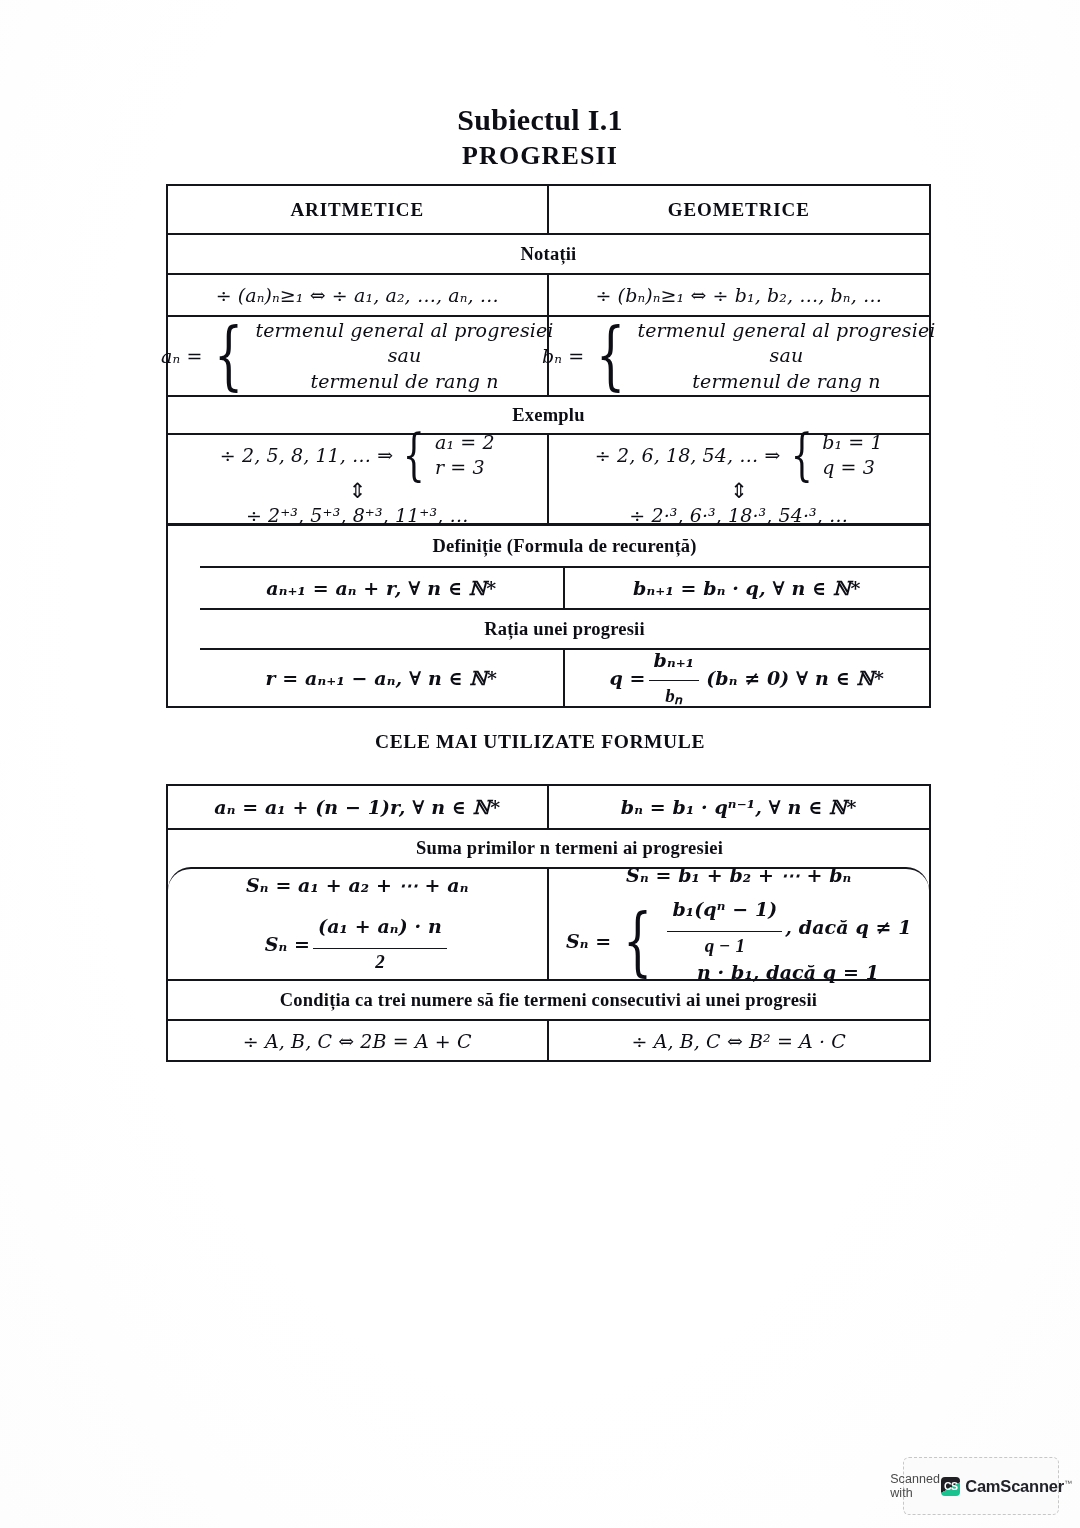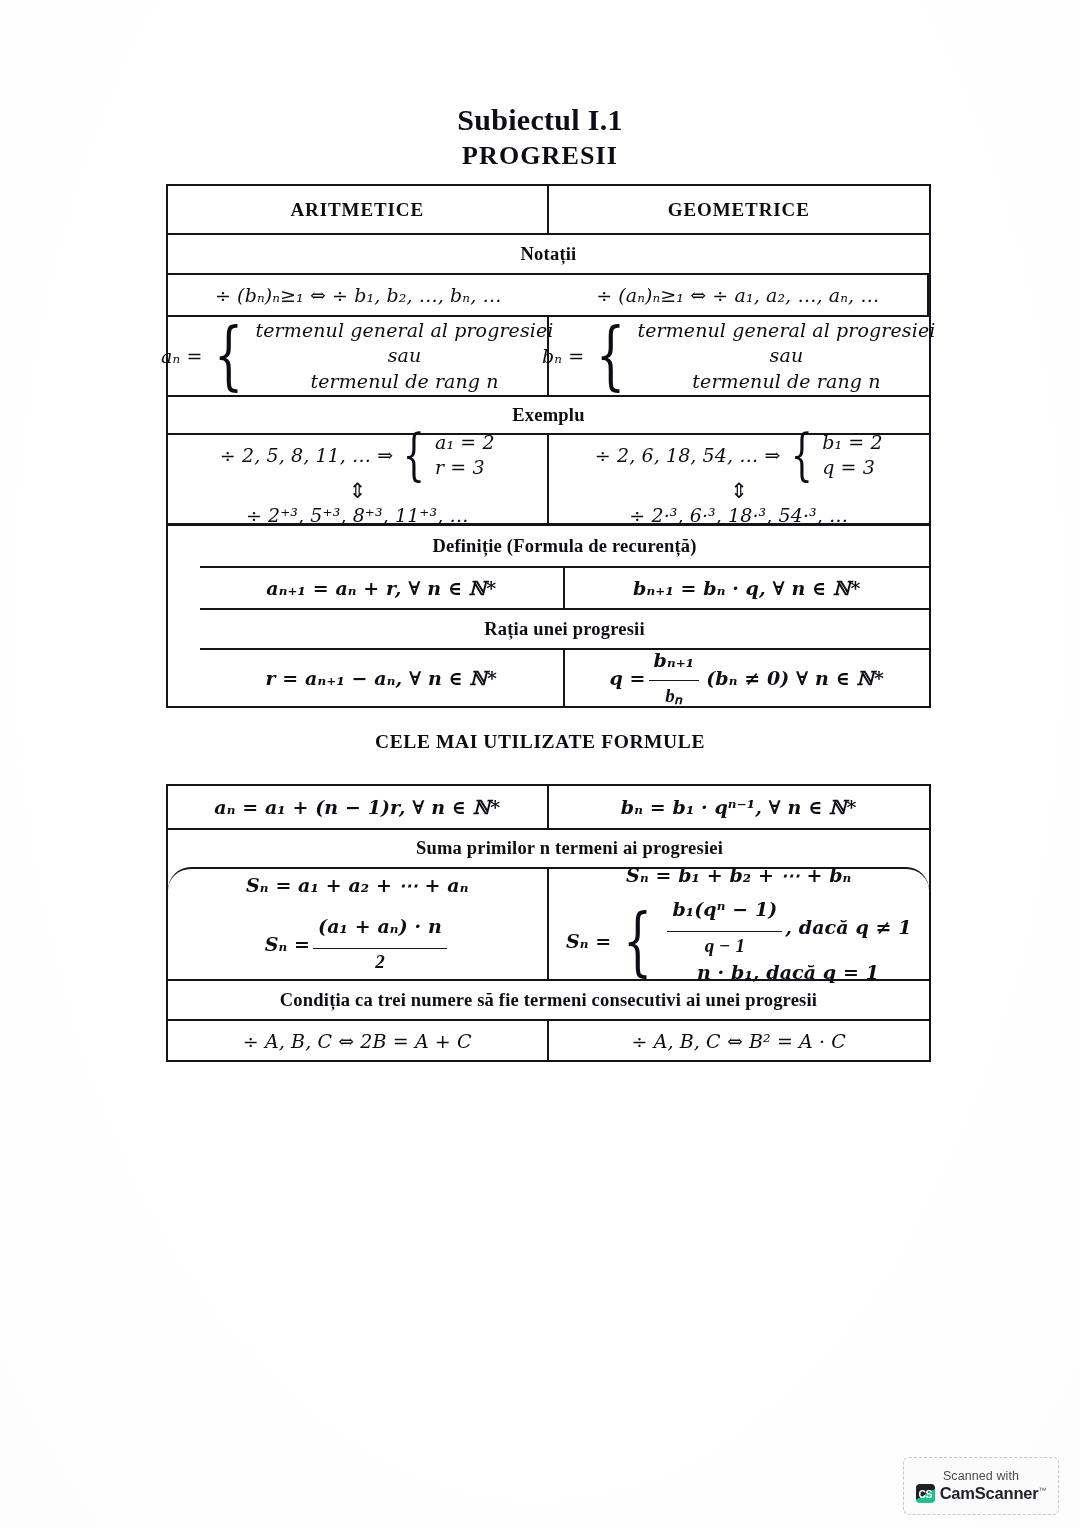--- a/index.html
+++ b/index.html
@@ -162,21 +162,20 @@
 
   
   .camscanner {
     position: absolute;
     left: 903px; top: 1457px;
     width: 156px; height: 58px;
     border: 1.6px dashed #c7c7c7;
     border-radius: 6px;
     background: #fbfbfb;
     display: flex;
-    flex-direction: column;
     align-items: center;
     justify-content: center;
     gap: 1px;
     font-family: "Liberation Sans", "DejaVu Sans", sans-serif;
   }
   .cs-top {
     font-size: 12.5px;
     color: #4a4a4a;
     letter-spacing: 0.1px;
   }
@@ -232,25 +231,25 @@
     </div>
   </div>
 
   <div class="row" style="height:40px;">
     <div class="cell full">
       <span class="band-txt">Notații</span>
     </div>
   </div>
 
   <div class="row" style="height:42px;">
+    <div class="cell left-cell">
+      <span class="m">÷ (aₙ)ₙ≥₁ ⇔ ÷ a₁, a₂, …, aₙ, …</span>
+    </div>
     <div class="cell">
       <span class="m">÷ (bₙ)ₙ≥₁ ⇔ ÷ b₁, b₂, …, bₙ, …</span>
-    </div>
-    <div class="cell left-cell">
-      <span class="m">÷ (aₙ)ₙ≥₁ ⇔ ÷ a₁, a₂, …, aₙ, …</span>
     </div>
   </div>
 
   <div class="row" style="height:80px;">
     <div class="cell left-cell">
       <span class="brace-wrap">
         <span class="m">aₙ =</span>
         <span class="brace tall">{</span>
         <span class="brace-lines">
           <span class="m">termenul general al progresiei</span>
@@ -292,21 +291,21 @@
         <span class="dbl-arrow">⇕</span>
         <span class="m">÷ 2⁺³, 5⁺³, 8⁺³, 11⁺³, …</span>
       </span>
     </div>
     <div class="cell">
       <span class="stack">
         <span class="brace-wrap">
           <span class="m">÷ 2, 6, 18, 54, …  ⇒</span>
           <span class="brace">{</span>
           <span class="brace-lines left-align">
-            <span class="m">b₁ = 2</span>
+            <span class="m">b₁ = 1</span>
             <span class="m">q = 3</span>
           </span>
         </span>
         <span class="dbl-arrow">⇕</span>
         <span class="m">÷ 2·³, 6·³, 18·³, 54·³, …</span>
       </span>
     </div>
   </div>
 </div>
 

